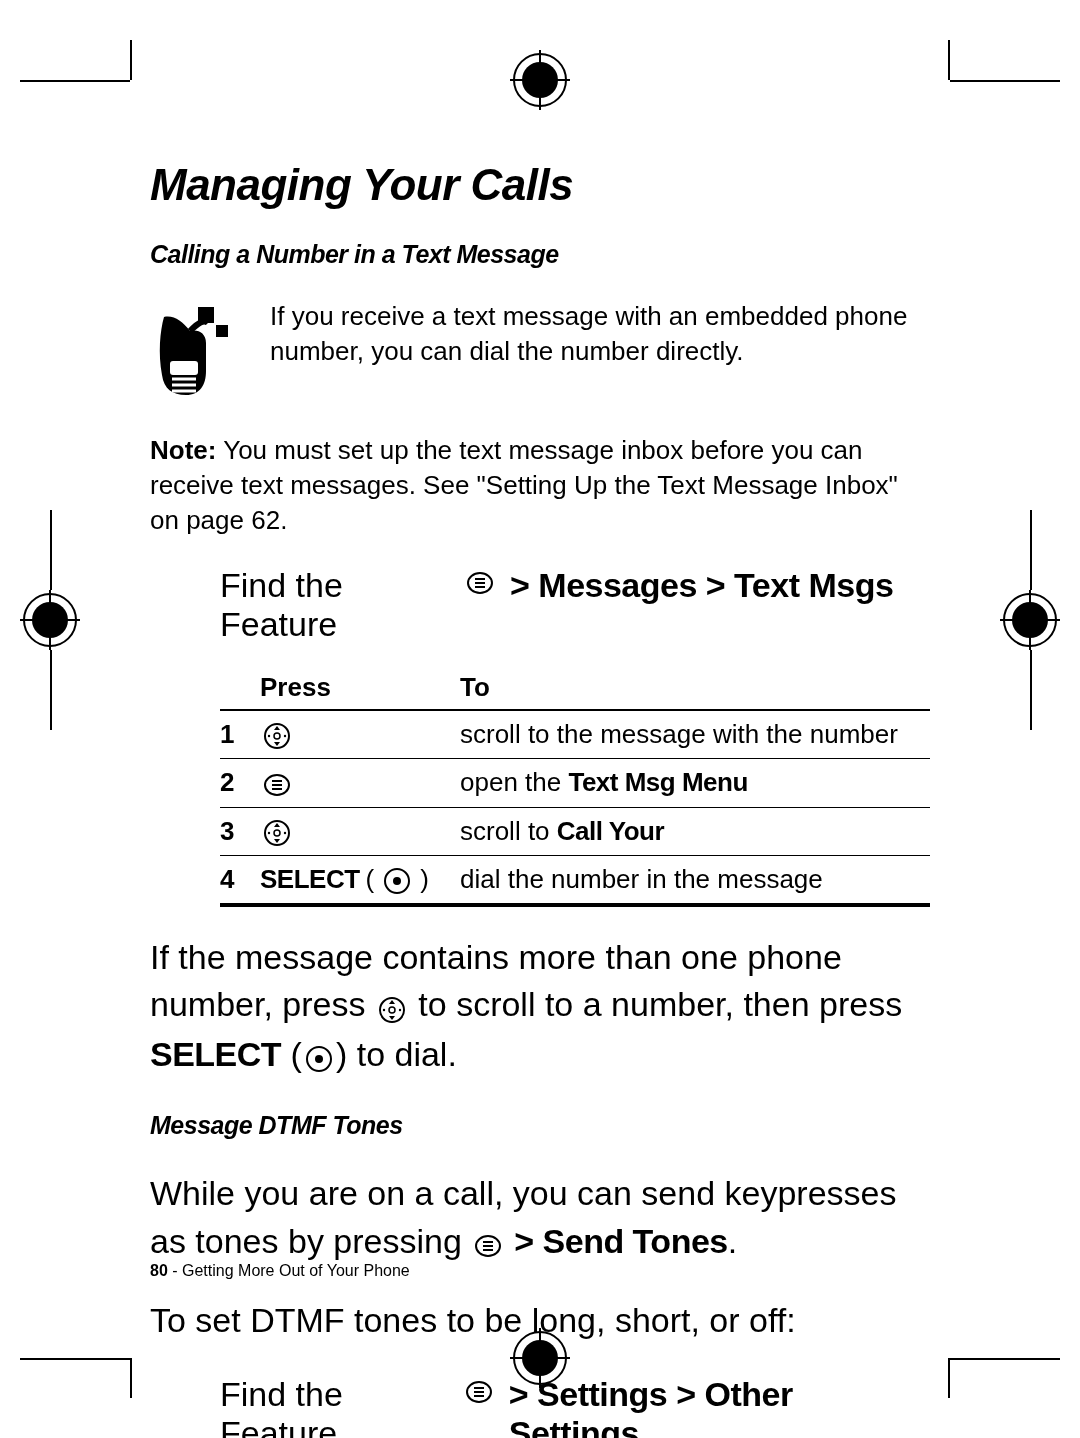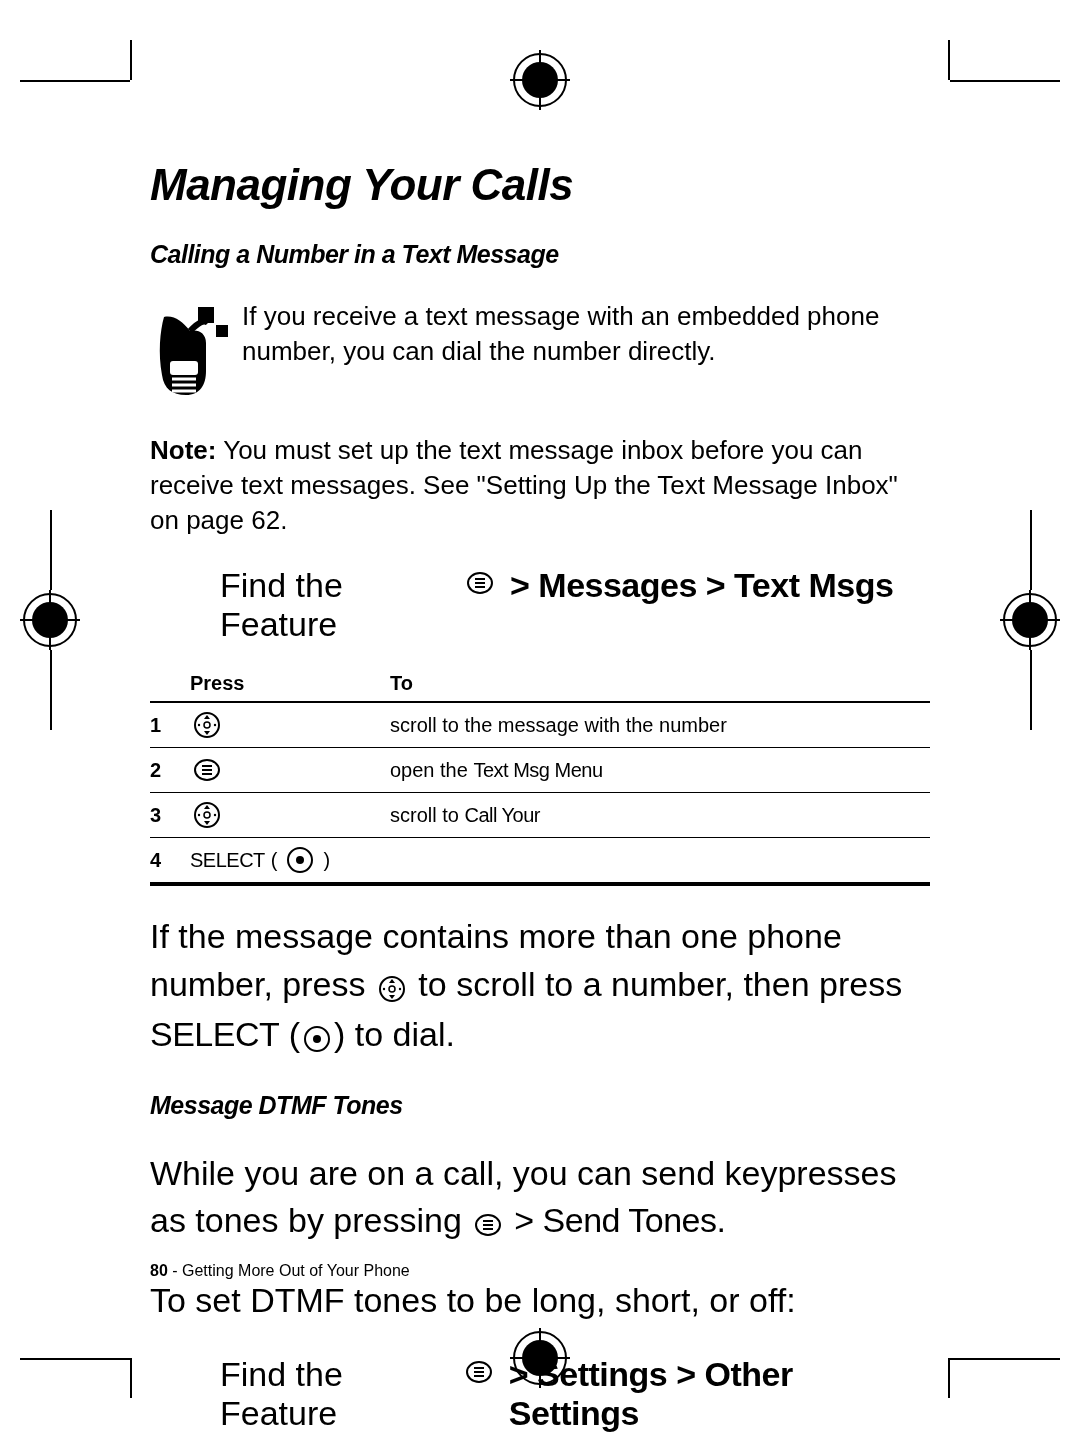--- a/index.html
+++ b/index.html
@@ -57,48 +57,49 @@
   h2.subtitle {
     font-style: italic;
     font-weight: bold;
     font-size: 25px;
     margin: 0 0 30px 0;
     letter-spacing: -0.5px;
   }
   .intro {
     display: flex;
     align-items: flex-start;
-    gap: 12px;
+    gap: 40px;
     margin-bottom: 30px;
   }
   .phone-icon { width: 80px; flex: 0 0 80px; }
   .intro p { margin: 0; font-size: 26px; line-height: 1.35; }
   .note { font-size: 26px; line-height: 1.35; margin-bottom: 28px; }
   .note b { font-weight: bold; }
   .feature-row {
     display: flex;
     align-items: flex-start;
     font-size: 34px;
     margin-left: 70px;
     margin-bottom: 28px;
   }
   .feature-row .lbl { width: 230px; }
   .feature-row .mid { width: 60px; text-align: center; }
   .feature-row .path { font-weight: bold; font-family: 'Arial Narrow', Arial, sans-serif; letter-spacing: -0.5px; }
   .instr-table {
+    margin-left: 70px;
     margin-right: 0;
-    font-size: 20px;
+    font-size: 26px;
   }
   .instr-table .hdr { display: flex; border-bottom: 2px solid #000; padding-bottom: 6px; font-weight: bold; }
   .instr-table .row { display: flex; border-bottom: 1px solid #000; padding: 8px 0; align-items: center; }
   .instr-table .row.last { border-bottom: 3px double #000; border-bottom-width: 1px; box-shadow: 0 3px 0 #000; margin-bottom:3px; }
   .col-n { width: 40px; font-weight: bold; }
   .col-p { width: 200px; display: flex; align-items: center; gap: 6px; }
   .col-t { flex: 1; }
-  .bold-cond { font-weight: normal; font-family: 'Arial Narrow', Arial, sans-serif; letter-spacing: -0.5px; }
+  .bold-cond { font-weight: bold; font-family: 'Arial Narrow', Arial, sans-serif; letter-spacing: -0.5px; }
   .para { font-size: 34px; line-height: 1.4; margin: 30px 0; }
   .icn { display: inline-block; vertical-align: middle; margin: 0 3px; }
   .icn svg { vertical-align: middle; }
   .nav-circle svg, .menu-circle svg, .select-circle svg { width: 28px; height: 28px; }
   .footer {
     position: absolute;
     bottom: 8px;
     font-size: 16px;
   }
   .footer b { font-weight: bold; }
@@ -230,20 +231,21 @@
       <div class="col-n">4</div>
       <div class="col-p">
         <span class="bold-cond">SELECT</span>
         <span>(</span>
           <span class="icn select-circle"><svg viewBox="0 0 28 28">
               <circle cx="14" cy="14" r="12" fill="none" stroke="#000" stroke-width="2"></circle>
               <circle cx="14" cy="14" r="4" fill="#000"></circle>
             </svg></span>
           <span>)</span>
       </div>
+      <div class="col-t"><span>dial the number in the message</span></div>
     </div>
   </div>
 
   <p class="para">
     <span>If the message contains more than one phone number, press </span><span class="icn nav-circle"><svg width="28" height="28" viewBox="0 0 28 28">
           <circle cx="14" cy="14" r="12" fill="none" stroke="#000" stroke-width="2"></circle>
           <circle cx="14" cy="14" r="3" fill="none" stroke="#000" stroke-width="1.5"></circle>
           <path d="M14 4 L11 8 L17 8 Z" fill="#000"></path>
           <path d="M14 24 L11 20 L17 20 Z" fill="#000"></path>
           <circle cx="6" cy="14" r="1.2" fill="#000"></circle>

